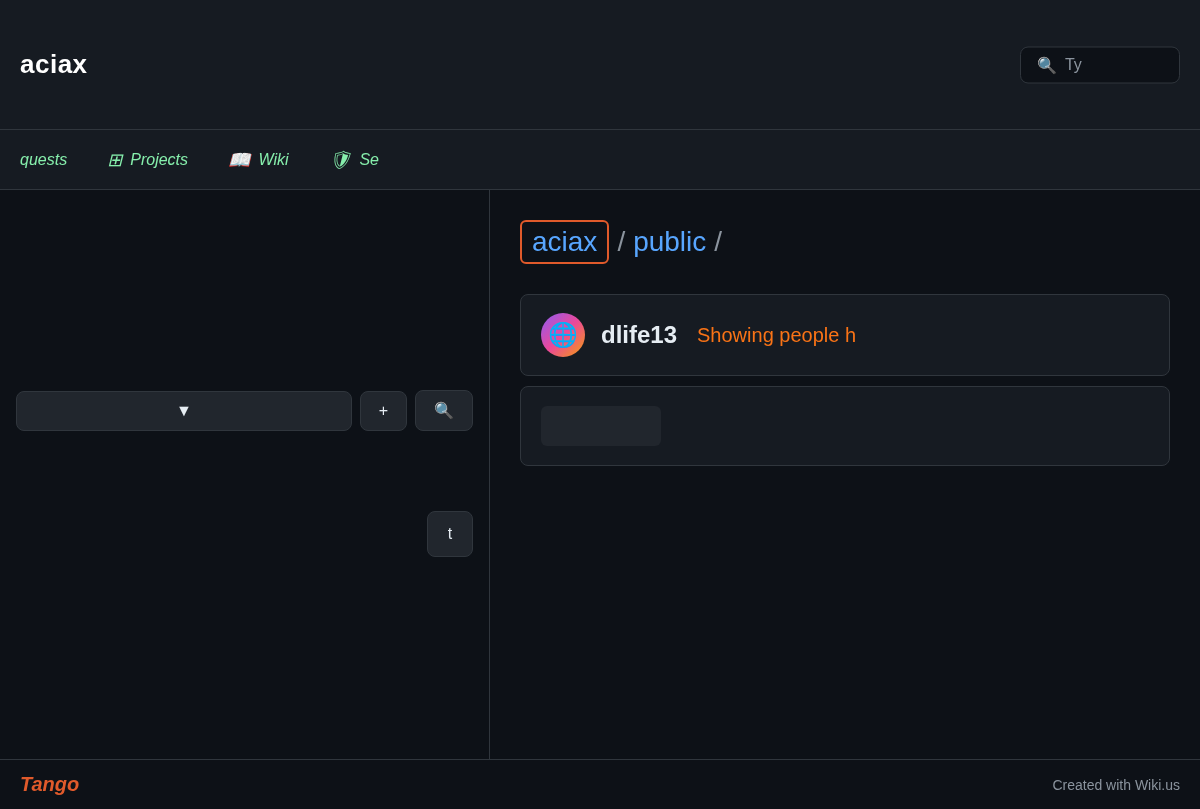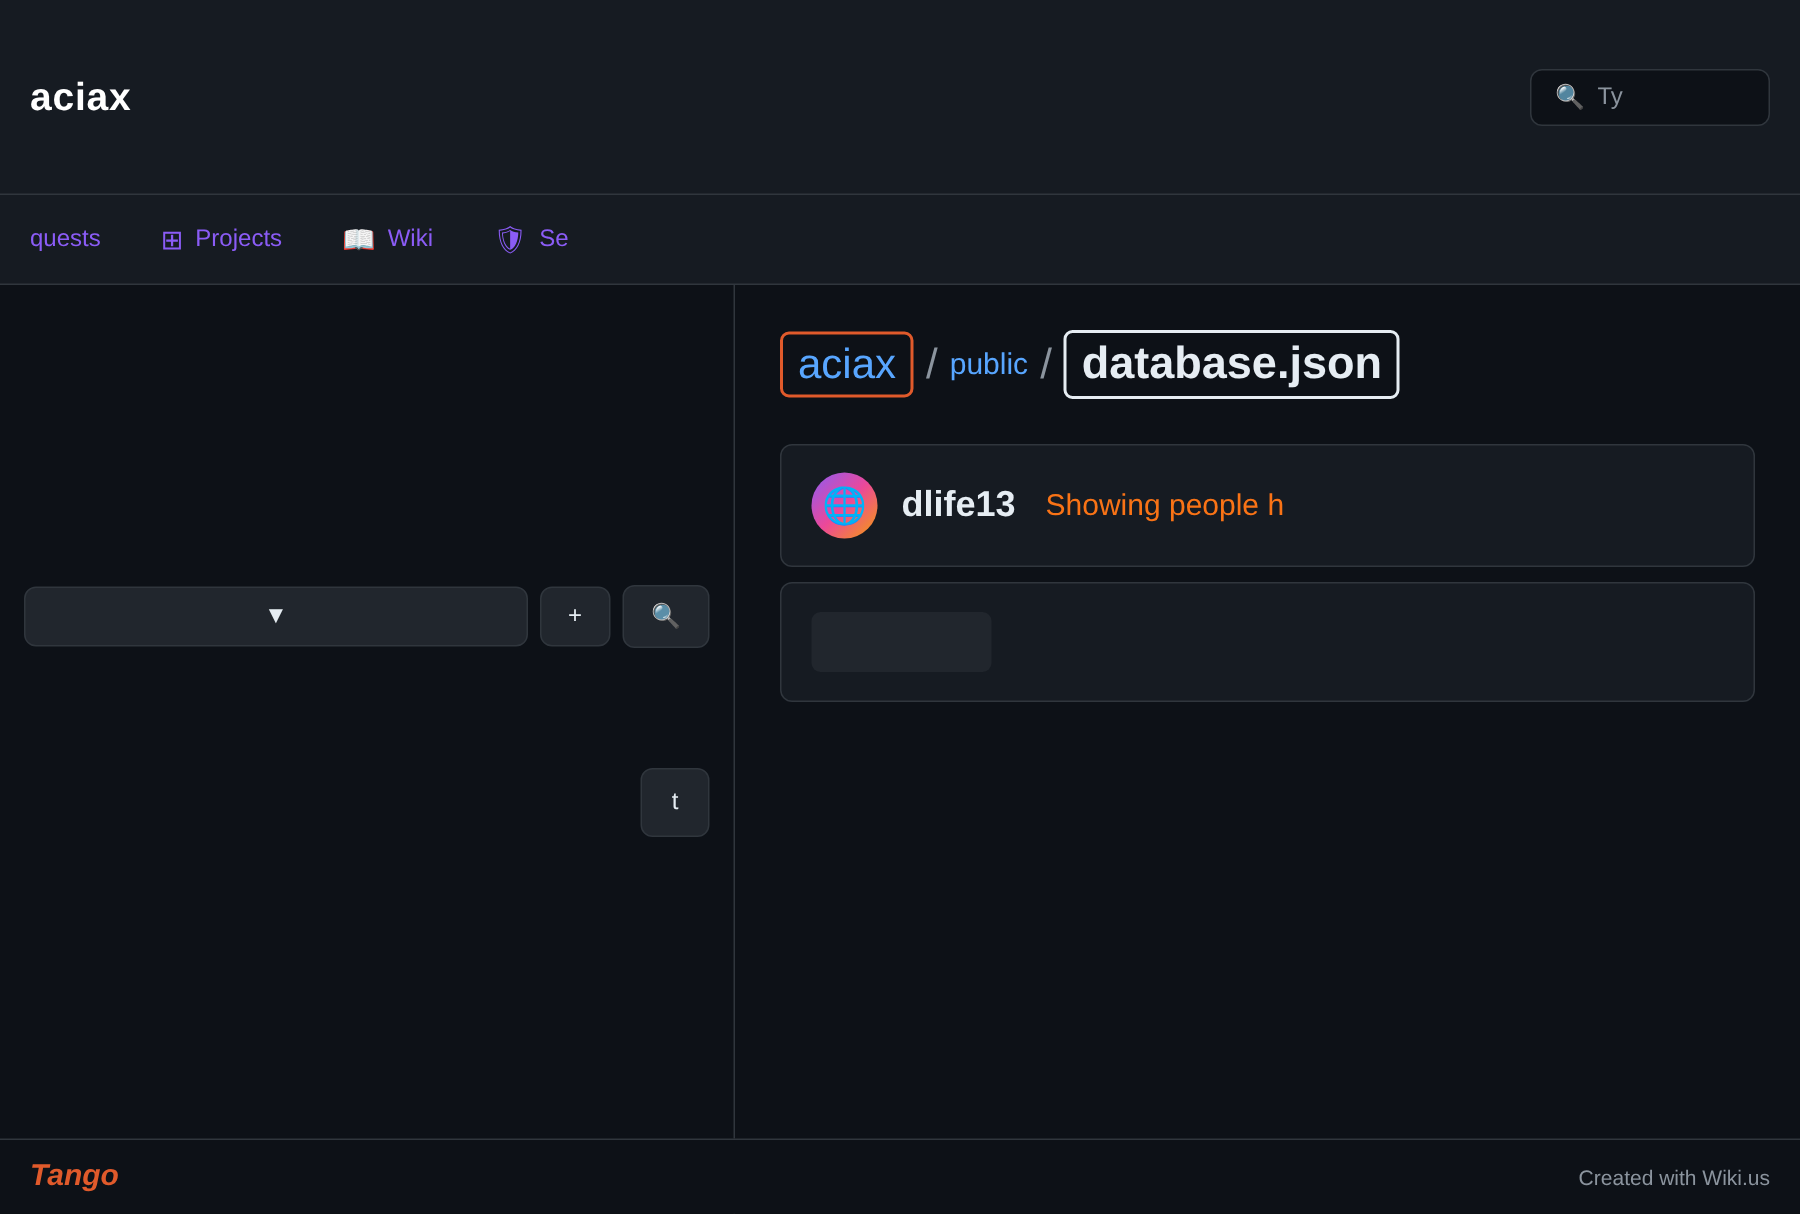--- a/index.html
+++ b/index.html
@@ -65,25 +65,26 @@
       gap: 0px;
       overflow: hidden;
     }
 
     .nav-item {
       display: flex;
       align-items: center;
       gap: 8px;
       padding: 0 20px;
       height: 100%;
-      color: #8b5cf6;
+      color: #86efac;
       font-size: 16px;
       cursor: pointer;
       white-space: nowrap;
       position: relative;
+      font-style: italic;
     }
 
     
     .main-content {
       display: flex;
       height: calc(809px - 190px);
       width: 100%;
     }
 
     
@@ -164,21 +165,21 @@
     }
 
     .breadcrumb-sep {
       color: #8b949e;
       font-size: 28px;
       padding: 0 8px;
     }
 
     .breadcrumb-path {
       color: #58a6ff;
-      font-size: 20px;
+      font-size: 28px;
       font-weight: 400;
     }
 
     .breadcrumb-file {
       color: #e6edf3;
       font-size: 30px;
       font-weight: 700;
       border: 2px solid #e6edf3;
       border-radius: 6px;
       padding: 4px 10px;
@@ -349,21 +350,20 @@
       <span>t</span>
     </div>
   </div>
 
   <div class="right-panel">
     <div class="breadcrumb-bar">
       <a class="breadcrumb-link">aciax</a>
       <span class="breadcrumb-sep">/</span>
       <span class="breadcrumb-path">public</span>
       <span class="breadcrumb-sep">/</span>
-      <span class="breadcrumb-file">database.json</span>
     </div>
 
     <div class="commit-card">
       <div class="commit-avatar">
         <span style="font-size:24px;">🌐</span>
       </div>
       <span class="commit-username">dlife13</span>
       <span class="commit-message">Showing people h</span>
     </div>
 

